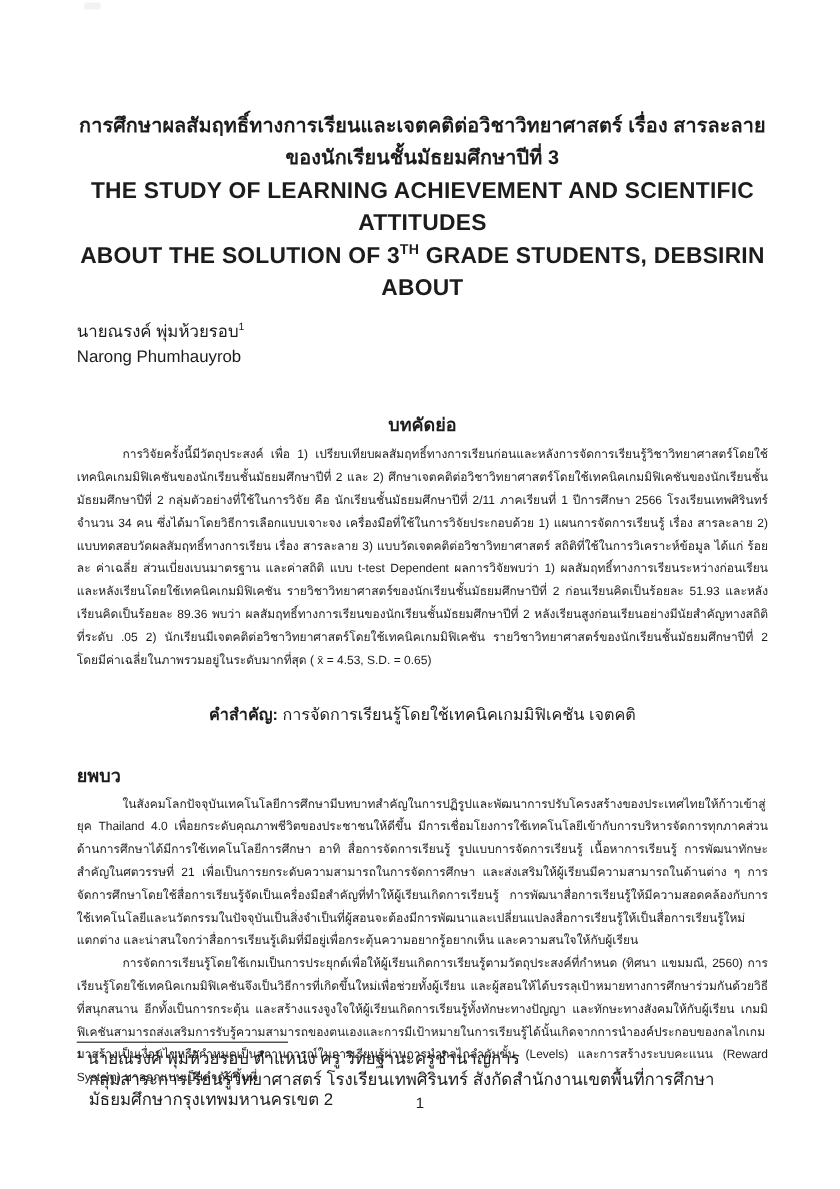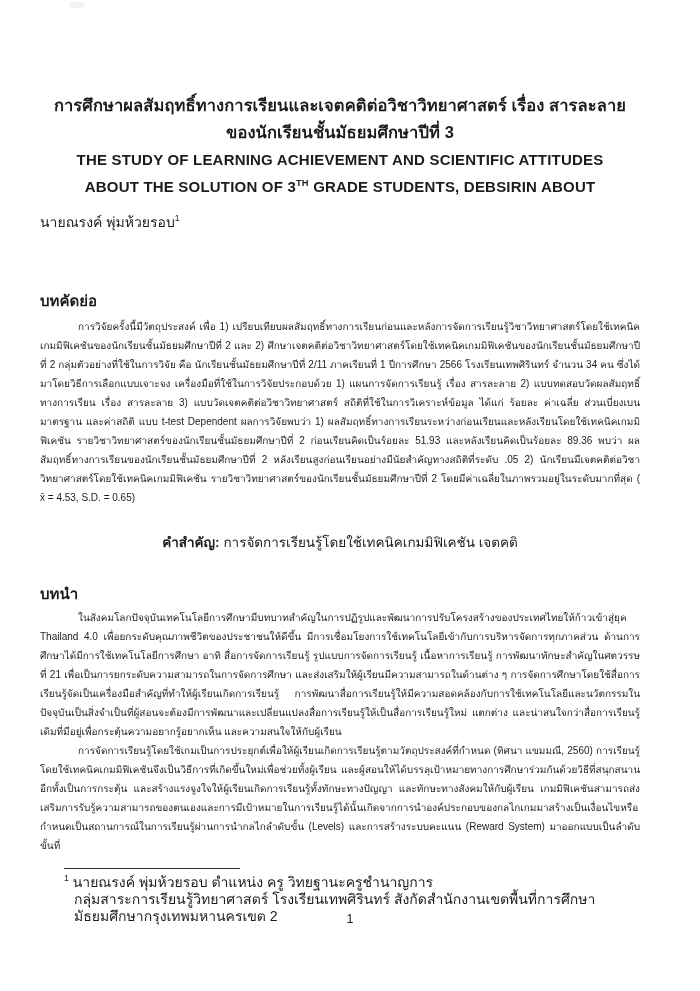--- a/index.html
+++ b/index.html
@@ -10,63 +10,63 @@
     font-family: "Liberation Sans", "DejaVu Sans", sans-serif;
     color: #1c1c1c;
     position: relative;
     overflow: hidden;
   }
   .page {
     position: relative;
     width: 700px;
     height: 991px;
     background: #ffffff;
-    padding: 0 60px 0 40px;
+    padding: 0 60px 0 64px;
   }
   .scan-artifact {
     position: absolute;
     left: 70px; top: 2px;
     width: 14px; height: 6px;
     background: #f2f2f2;
     border-radius: 2px;
   }
   .title-block {
     padding-top: 92px;
     text-align: center;
   }
   .title-thai {
     font-weight: bold;
     font-size: 16.5px;
     line-height: 27px;
     letter-spacing: 0.1px;
   }
   .title-eng {
     font-weight: 600;
-    font-size: 15px;
+    font-size: 19px;
     line-height: 27px;
     letter-spacing: 0.2px;
   }
   sup {
     font-size: 0.62em;
     vertical-align: super;
     line-height: 0;
   }
   .author-block {
     margin-top: 12px;
     text-align: left;
     font-size: 14px;
     line-height: 21px;
   }
   .abstract-heading, .section-heading {
     font-weight: bold;
     font-size: 15px;
   }
   .abstract-heading {
-    text-align: left;
-    margin-top: 56px;
+    text-align: center;
+    margin-top: 34px;
     margin-bottom: 4px;
   }
   .para {
     font-size: 10px;
     line-height: 19px;
     text-align: justify;
     text-indent: 38px;
     word-break: break-word;
   }
   .keywords {
@@ -113,31 +113,32 @@
 
   <div class="title-block">
     <div class="title-thai">การศึกษาผลสัมฤทธิ์ทางการเรียนและเจตคติต่อวิชาวิทยาศาสตร์ เรื่อง สารละลาย</div>
     <div class="title-thai">ของนักเรียนชั้นมัธยมศึกษาปีที่ 3</div>
     <div class="title-eng">THE STUDY OF LEARNING ACHIEVEMENT AND SCIENTIFIC ATTITUDES</div>
     <div class="title-eng"><span>ABOUT THE SOLUTION OF 3</span><sup>TH</sup><span> GRADE STUDENTS, DEBSIRIN ABOUT</span></div>
   </div>
 
   <div class="author-block">
     <div><span>นายณรงค์  พุ่มห้วยรอบ</span><sup>1</sup></div>
+    <div>Narong Phumhauyrob</div>
   </div>
 
   <div class="abstract-heading">บทคัดย่อ</div>
 
   <p class="para">การวิจัยครั้งนี้มีวัตถุประสงค์ เพื่อ 1) เปรียบเทียบผลสัมฤทธิ์ทางการเรียนก่อนและหลังการจัดการเรียนรู้วิชาวิทยาศาสตร์โดยใช้เทคนิคเกมมิฟิเคชันของนักเรียนชั้นมัธยมศึกษาปีที่ 2 และ 2) ศึกษาเจตคติต่อวิชาวิทยาศาสตร์โดยใช้เทคนิคเกมมิฟิเคชันของนักเรียนชั้นมัธยมศึกษาปีที่ 2 กลุ่มตัวอย่างที่ใช้ในการวิจัย คือ นักเรียนชั้นมัธยมศึกษาปีที่ 2/11 ภาคเรียนที่ 1 ปีการศึกษา 2566 โรงเรียนเทพศิรินทร์ จำนวน 34 คน ซึ่งได้มาโดยวิธีการเลือกแบบเจาะจง เครื่องมือที่ใช้ในการวิจัยประกอบด้วย 1) แผนการจัดการเรียนรู้ เรื่อง สารละลาย 2) แบบทดสอบวัดผลสัมฤทธิ์ทางการเรียน เรื่อง สารละลาย 3) แบบวัดเจตคติต่อวิชาวิทยาศาสตร์ สถิติที่ใช้ในการวิเคราะห์ข้อมูล ได้แก่ ร้อยละ ค่าเฉลี่ย ส่วนเบี่ยงเบนมาตรฐาน และค่าสถิติ แบบ t-test Dependent ผลการวิจัยพบว่า 1) ผลสัมฤทธิ์ทางการเรียนระหว่างก่อนเรียนและหลังเรียนโดยใช้เทคนิคเกมมิฟิเคชัน รายวิชาวิทยาศาสตร์ของนักเรียนชั้นมัธยมศึกษาปีที่ 2 ก่อนเรียนคิดเป็นร้อยละ 51.93 และหลังเรียนคิดเป็นร้อยละ 89.36 พบว่า ผลสัมฤทธิ์ทางการเรียนของนักเรียนชั้นมัธยมศึกษาปีที่ 2 หลังเรียนสูงก่อนเรียนอย่างมีนัยสำคัญทางสถิติที่ระดับ .05 2) นักเรียนมีเจตคติต่อวิชาวิทยาศาสตร์โดยใช้เทคนิคเกมมิฟิเคชัน รายวิชาวิทยาศาสตร์ของนักเรียนชั้นมัธยมศึกษาปีที่ 2 โดยมีค่าเฉลี่ยในภาพรวมอยู่ในระดับมากที่สุด ( x̄ = 4.53, S.D. = 0.65)</p>
 
   <div class="keywords">
     <span class="kw-label">คำสำคัญ:</span><span> การจัดการเรียนรู้โดยใช้เทคนิคเกมมิฟิเคชัน  เจตคติ</span>
   </div>
 
-  <div class="section-heading">บทนำ</div>
+  <div class="section-heading">ยพบว</div>
 
   <p class="para">ในสังคมโลกปัจจุบันเทคโนโลยีการศึกษามีบทบาทสำคัญในการปฏิรูปและพัฒนาการปรับโครงสร้างของประเทศไทยให้ก้าวเข้าสู่ยุค Thailand 4.0 เพื่อยกระดับคุณภาพชีวิตของประชาชนให้ดีขึ้น มีการเชื่อมโยงการใช้เทคโนโลยีเข้ากับการบริหารจัดการทุกภาคส่วน ด้านการศึกษาได้มีการใช้เทคโนโลยีการศึกษา อาทิ สื่อการจัดการเรียนรู้ รูปแบบการจัดการเรียนรู้ เนื้อหาการเรียนรู้ การพัฒนาทักษะสำคัญในศตวรรษที่ 21 เพื่อเป็นการยกระดับความสามารถในการจัดการศึกษา และส่งเสริมให้ผู้เรียนมีความสามารถในด้านต่าง ๆ การจัดการศึกษาโดยใช้สื่อการเรียนรู้จัดเป็นเครื่องมือสำคัญที่ทำให้ผู้เรียนเกิดการเรียนรู้  การพัฒนาสื่อการเรียนรู้ให้มีความสอดคล้องกับการใช้เทคโนโลยีและนวัตกรรมในปัจจุบันเป็นสิ่งจำเป็นที่ผู้สอนจะต้องมีการพัฒนาและเปลี่ยนแปลงสื่อการเรียนรู้ให้เป็นสื่อการเรียนรู้ใหม่ แตกต่าง และน่าสนใจกว่าสื่อการเรียนรู้เดิมที่มีอยู่เพื่อกระตุ้นความอยากรู้อยากเห็น และความสนใจให้กับผู้เรียน</p>
   <p class="para">การจัดการเรียนรู้โดยใช้เกมเป็นการประยุกต์เพื่อให้ผู้เรียนเกิดการเรียนรู้ตามวัตถุประสงค์ที่กำหนด (ทิศนา แขมมณี, 2560) การเรียนรู้โดยใช้เทคนิคเกมมิฟิเคชันจึงเป็นวิธีการที่เกิดขึ้นใหม่เพื่อช่วยทั้งผู้เรียน และผู้สอนให้ได้บรรลุเป้าหมายทางการศึกษาร่วมกันด้วยวิธีที่สนุกสนาน อีกทั้งเป็นการกระตุ้น และสร้างแรงจูงใจให้ผู้เรียนเกิดการเรียนรู้ทั้งทักษะทางปัญญา และทักษะทางสังคมให้กับผู้เรียน เกมมิฟิเคชันสามารถส่งเสริมการรับรู้ความสามารถของตนเองและการมีเป้าหมายในการเรียนรู้ได้นั้นเกิดจากการนำองค์ประกอบของกลไกเกมมาสร้างเป็นเงื่อนไขหรือกำหนดเป็นสถานการณ์ในการเรียนรู้ผ่านการนำกลไกลำดับขั้น (Levels) และการสร้างระบบคะแนน (Reward System) มาออกแบบเป็นลำดับขั้นที่</p>
 
   <div class="footnote">
     <div class="footnote-rule"></div>
     <div><sup>1</sup><span> นายณรงค์  พุ่มห้วยรอบ ตำแหน่ง ครู วิทยฐานะครูชำนาญการ</span></div>
     <div class="footnote-line2">กลุ่มสาระการเรียนรู้วิทยาศาสตร์  โรงเรียนเทพศิรินทร์ สังกัดสำนักงานเขตพื้นที่การศึกษามัธยมศึกษากรุงเทพมหานครเขต 2</div>
   </div>
 

